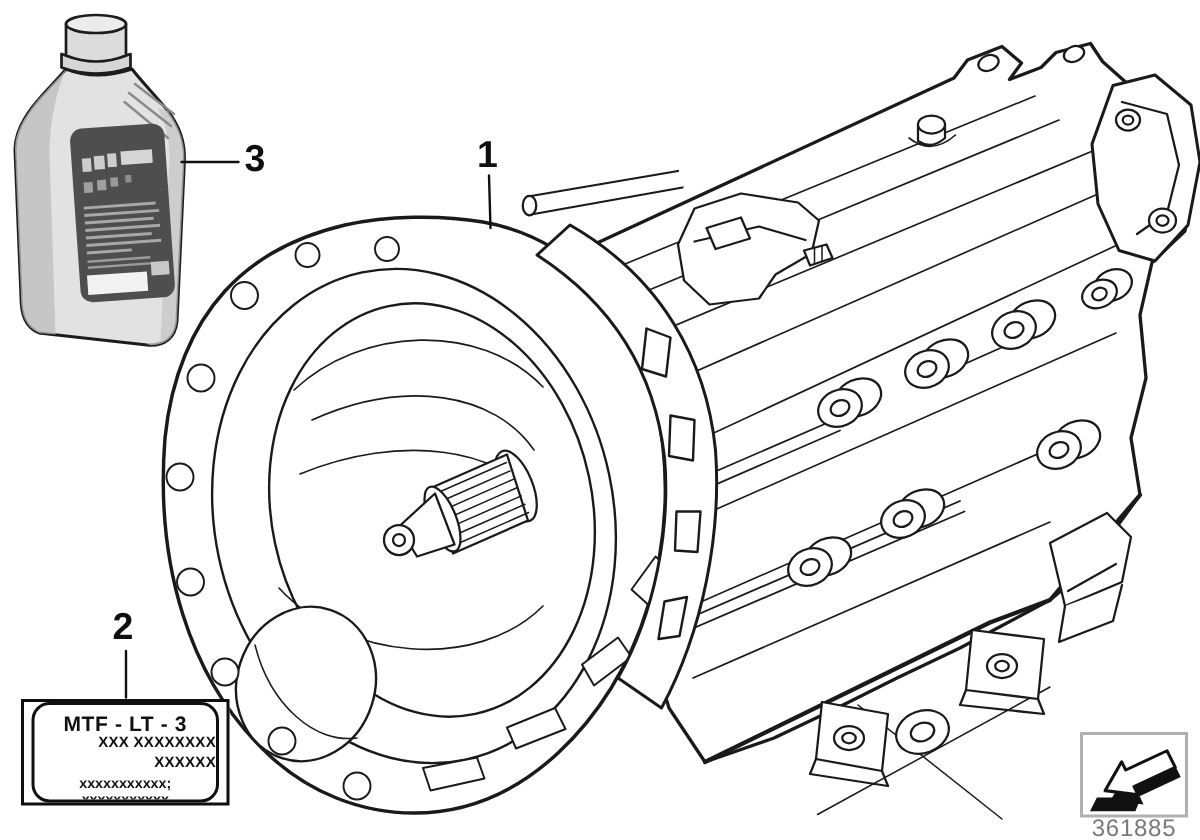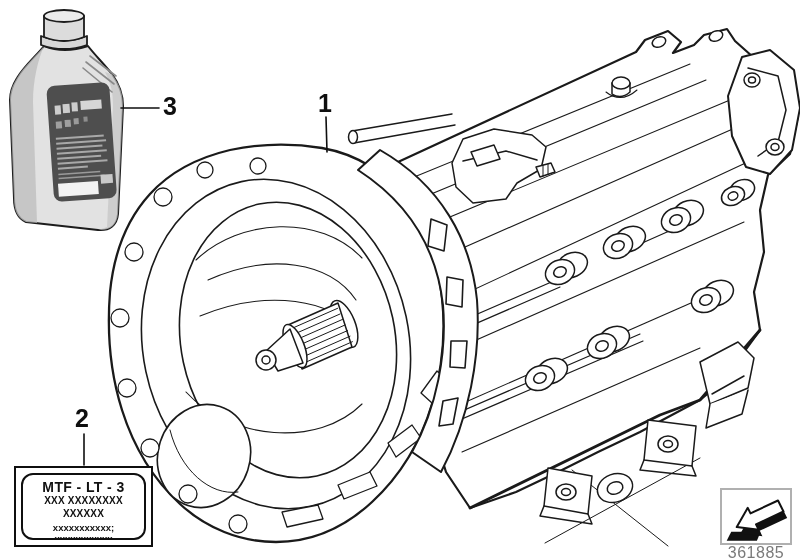--- a/index.html
+++ b/index.html
@@ -9,30 +9,30 @@
   }
   .art{position:absolute;left:0;top:0;width:800px;height:560px;}
   .callout{
     position:absolute;font-weight:bold;font-size:25px;line-height:1;
     color:#0f0f0f;letter-spacing:0;font-family:"Liberation Sans",sans-serif;
   }
   .callout-1{left:318px;top:91px;}
   .callout-2{left:75px;top:406px;}
   .callout-3{left:163px;top:94px;}
   .plate{
-    position:absolute;left:14px;top:466px;width:139px;height:81px;
+    position:absolute;left:14px;top:466px;width:139px;height:71px;
     border:2px solid #0f0f0f;background:#fff;box-sizing:border-box;
     display:flex;align-items:center;justify-content:center;
   }
   .plate-inner{
     width:125px;height:67px;border:2px solid #0f0f0f;border-radius:12px;
     box-sizing:border-box;text-align:center;padding-top:4px;overflow:hidden;
   }
   .plate-title{font-size:14px;font-weight:bold;letter-spacing:.4px;line-height:1.15;}
-  .plate-l2{font-size:10px;font-weight:bold;letter-spacing:.2px;line-height:1.25;}
+  .plate-l2{font-size:10px;font-weight:bold;letter-spacing:.2px;line-height:1.25;text-align:right;}
   .plate-l3{font-size:9.5px;font-weight:bold;margin-top:2px;line-height:1.2;}
   .stamp-box{
     position:absolute;left:720px;top:488px;width:72px;height:57px;
     border:2px solid #b0b0b0;background:#fff;box-sizing:border-box;
     display:flex;align-items:center;justify-content:center;
   }
   .part-number{
     position:absolute;left:706px;top:544px;width:100px;text-align:center;
     font-size:16px;color:#7a7a7a;letter-spacing:.5px;
   }

